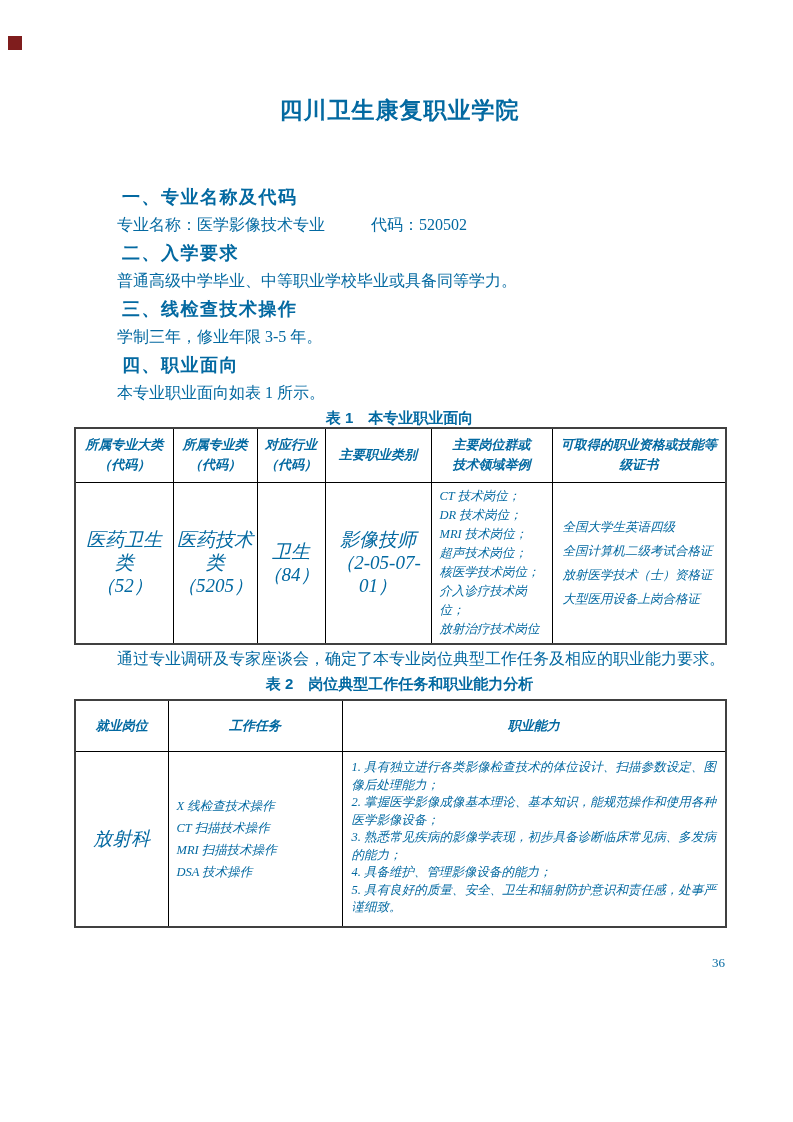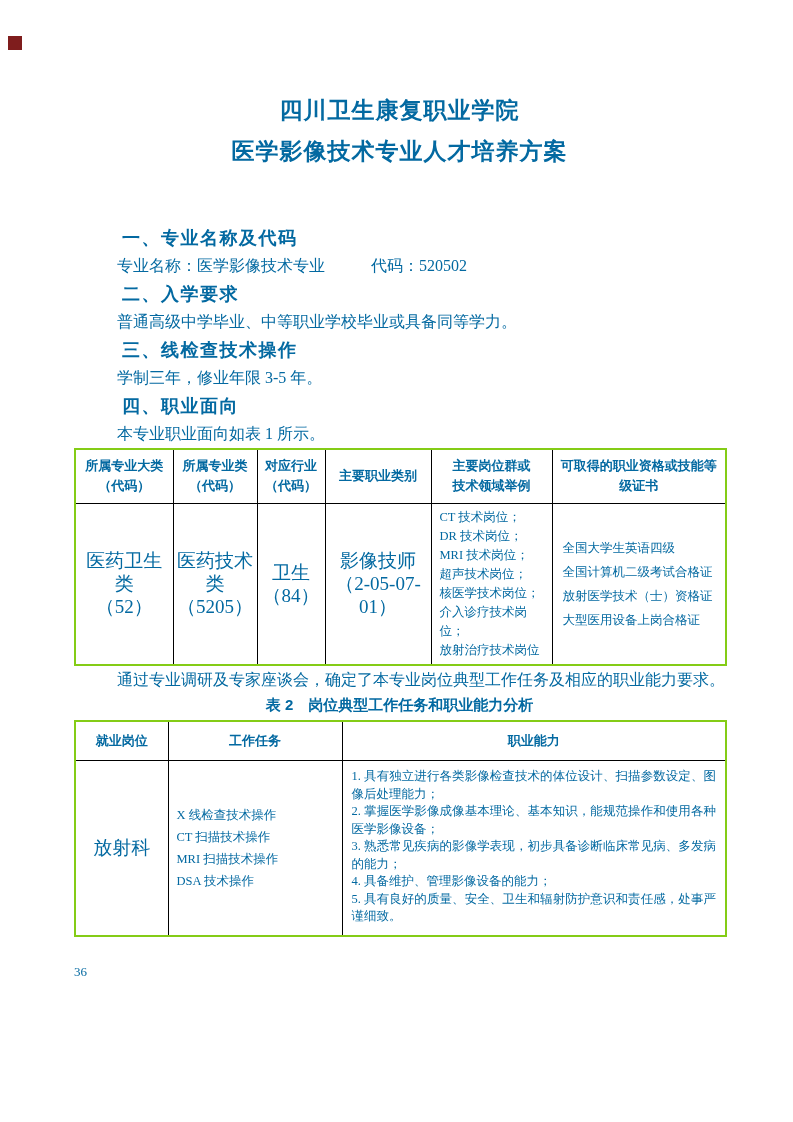--- a/index.html
+++ b/index.html
@@ -51,37 +51,38 @@
     font-family:"Liberation Sans","DejaVu Sans",sans-serif;
     font-weight:bold;
     font-size:15px;
     line-height:18px;
   }
 
   table {
     width:100%;
     border-collapse:collapse;
     table-layout:fixed;
-    border:2px solid #84cc16;
+    border:2px solid #404040;
+    font-style:italic;
   }
   table.t2 { margin-top:6px; }
   th, td { border:1px solid #000; }
   th {
     font-family:"Liberation Sans","DejaVu Sans",sans-serif;
     font-weight:bold;
     font-size:13px;
     line-height:20px;
     text-align:center;
     vertical-align:middle;
     white-space:pre-line;
     padding:2px;
   }
   tr.t1-head { height:54px; }
   tr.t1-body { height:138px; }
-  tr.t2-head { height:40px; }
+  tr.t2-head { height:52px; }
   tr.t2-body { height:175px; }
 
   td.c2 {
     text-align:center;
     vertical-align:middle;
     white-space:pre-line;
     font-size:19px;
     line-height:23px;
   }
   td.posts {
@@ -109,50 +110,50 @@
   td.abilities {
     font-size:12.5px;
     line-height:17.5px;
     vertical-align:top;
     white-space:pre-line;
     text-align:justify;
     padding:7px 9px;
   }
   .page-number {
     margin-top:26px;
-    text-align:left;
+    text-align:right;
     font-size:13px;
     line-height:18px;
   }
 </style>
 </head>
 <body>
 
 <div class="page">
   <div class="corner-mark" style="background: rgb(127, 29, 29);"></div>
 
   <div class="content">
 
     <div class="doc-title">
       <div>四川卫生康复职业学院</div>
-      <div>医学影像技术专业人才培养方案</div>
     </div>
 
     <h2 class="sec first">一、专业名称及代码</h2>
     <p class="body"><span>专业名称：医学影像技术专业</span><span class="code-label">代码：520502</span></p>
 
     <h2 class="sec">二、入学要求</h2>
     <p class="body">普通高级中学毕业、中等职业学校毕业或具备同等学力。</p>
 
     <h2 class="sec">三、线检查技术操作</h2>
     <p class="body">学制三年，修业年限 3-5 年。</p>
 
     <h2 class="sec">四、职业面向</h2>
     <p class="body">本专业职业面向如表 1 所示。</p>
 
+    <div class="caption">表 1　本专业职业面向</div>
 
     <table class="t1">
       <colgroup>
         <col style="width:98px">
           <col style="width:84px">
           <col style="width:68px">
         <col style="width:106px">
           <col style="width:121px">
           <col style="width:174px">
       </colgroup>

